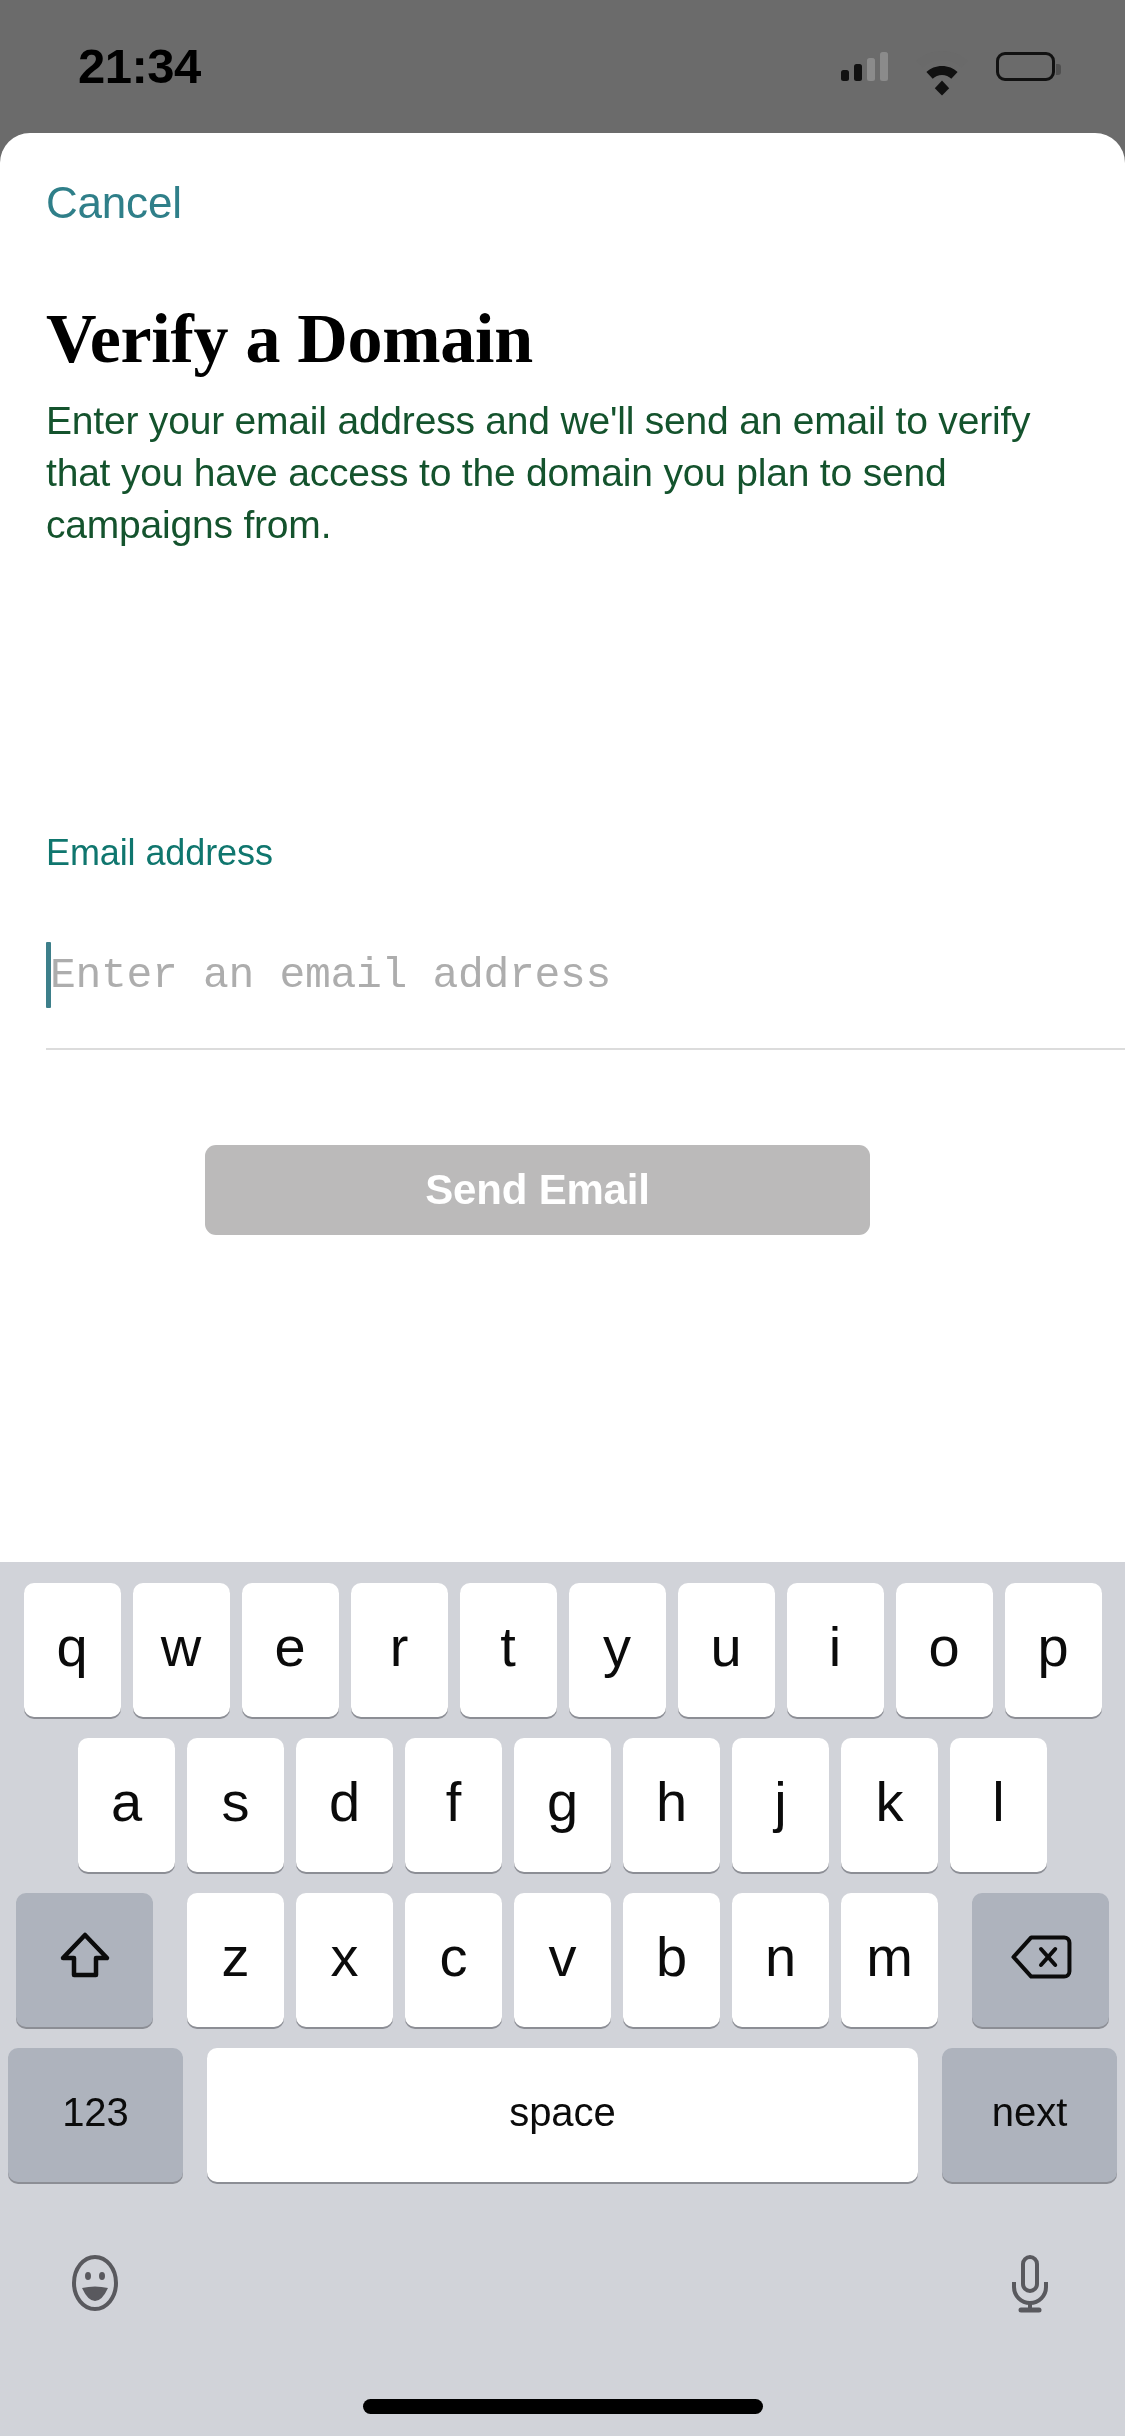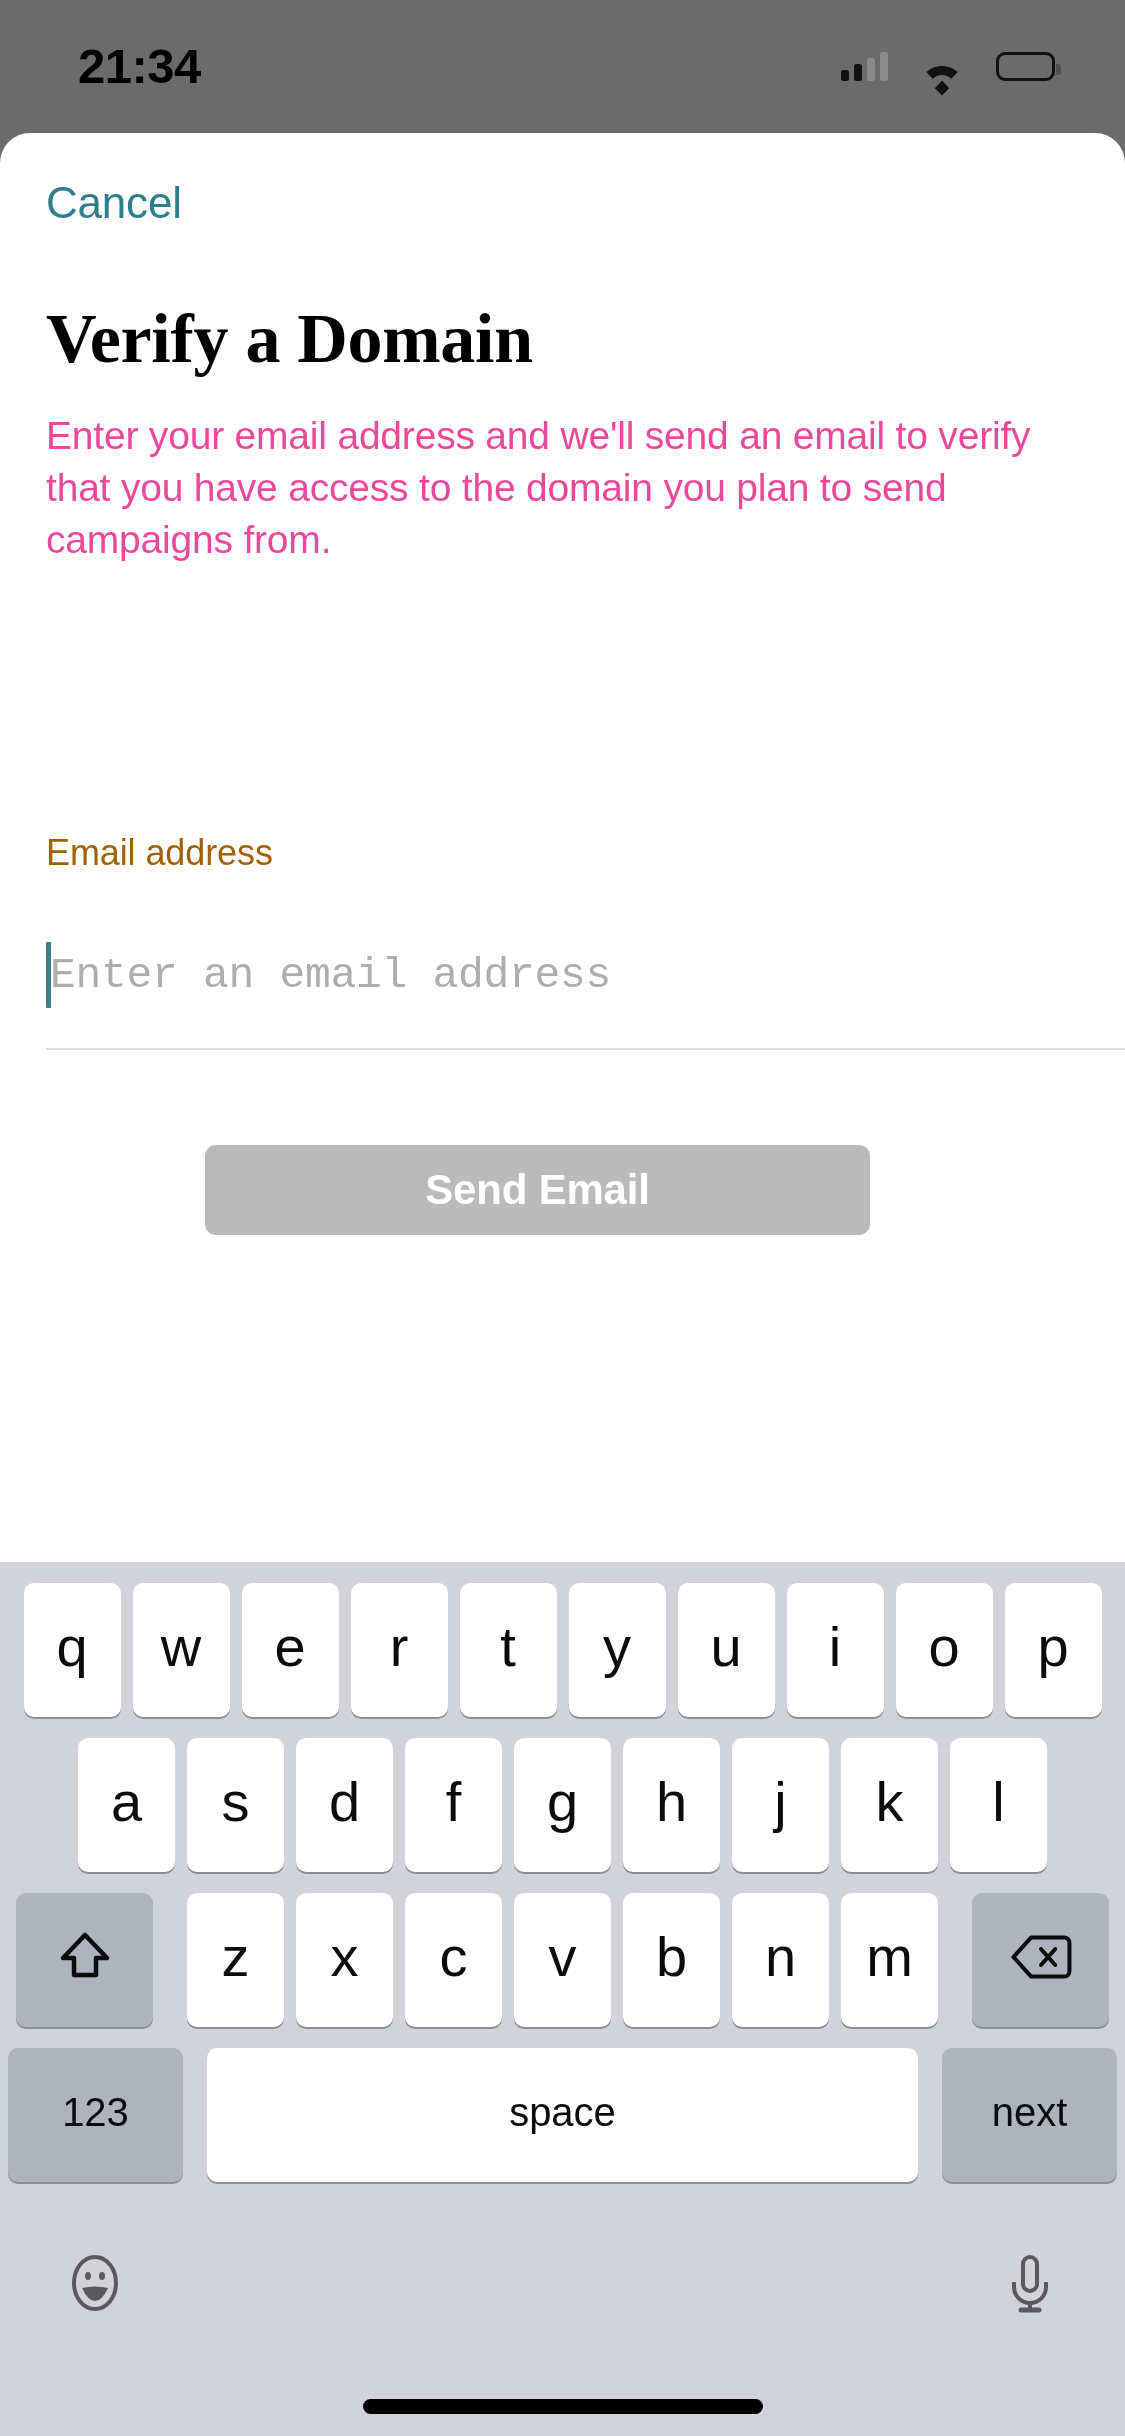--- a/index.html
+++ b/index.html
@@ -46,28 +46,28 @@
     position:absolute; top:45px; left:46px;
     font-size:44px; color:#2f7f89; letter-spacing:-0.2px;
     background:none; border:none; font-family:inherit; cursor:pointer;
   }
   #page-title{
     position:absolute; top:171px; left:46px;
     font-family:"Liberation Serif", serif;
     font-size:70px; color:#000000; letter-spacing:-0.3px; line-height:1;
   }
   #page-description{
-    position:absolute; top:277px; left:46px; width:1010px;
-    font-size:39px; color:#ec4899; line-height:52px; letter-spacing:-0.2px;
+    position:absolute; top:262px; left:46px; width:1010px;
+    font-size:39px; color:#14532d; line-height:52px; letter-spacing:-0.2px;
   }
 
   
   #field-label{
     position:absolute; top:699px; left:46px;
-    font-size:36px; color:#a16207; letter-spacing:-0.1px;
+    font-size:36px; color:#0f766e; letter-spacing:-0.1px;
   }
   #email-field-row{
     position:absolute; top:760px; left:46px; width:1079px; height:155px;
   }
   #text-cursor{
     position:absolute; left:0; top:49px; width:5px; height:66px;
     background:#3d7f8a; border-radius:1px;
   }
   #email-input{
     position:absolute; left:0; top:44px; width:1020px; height:76px;

